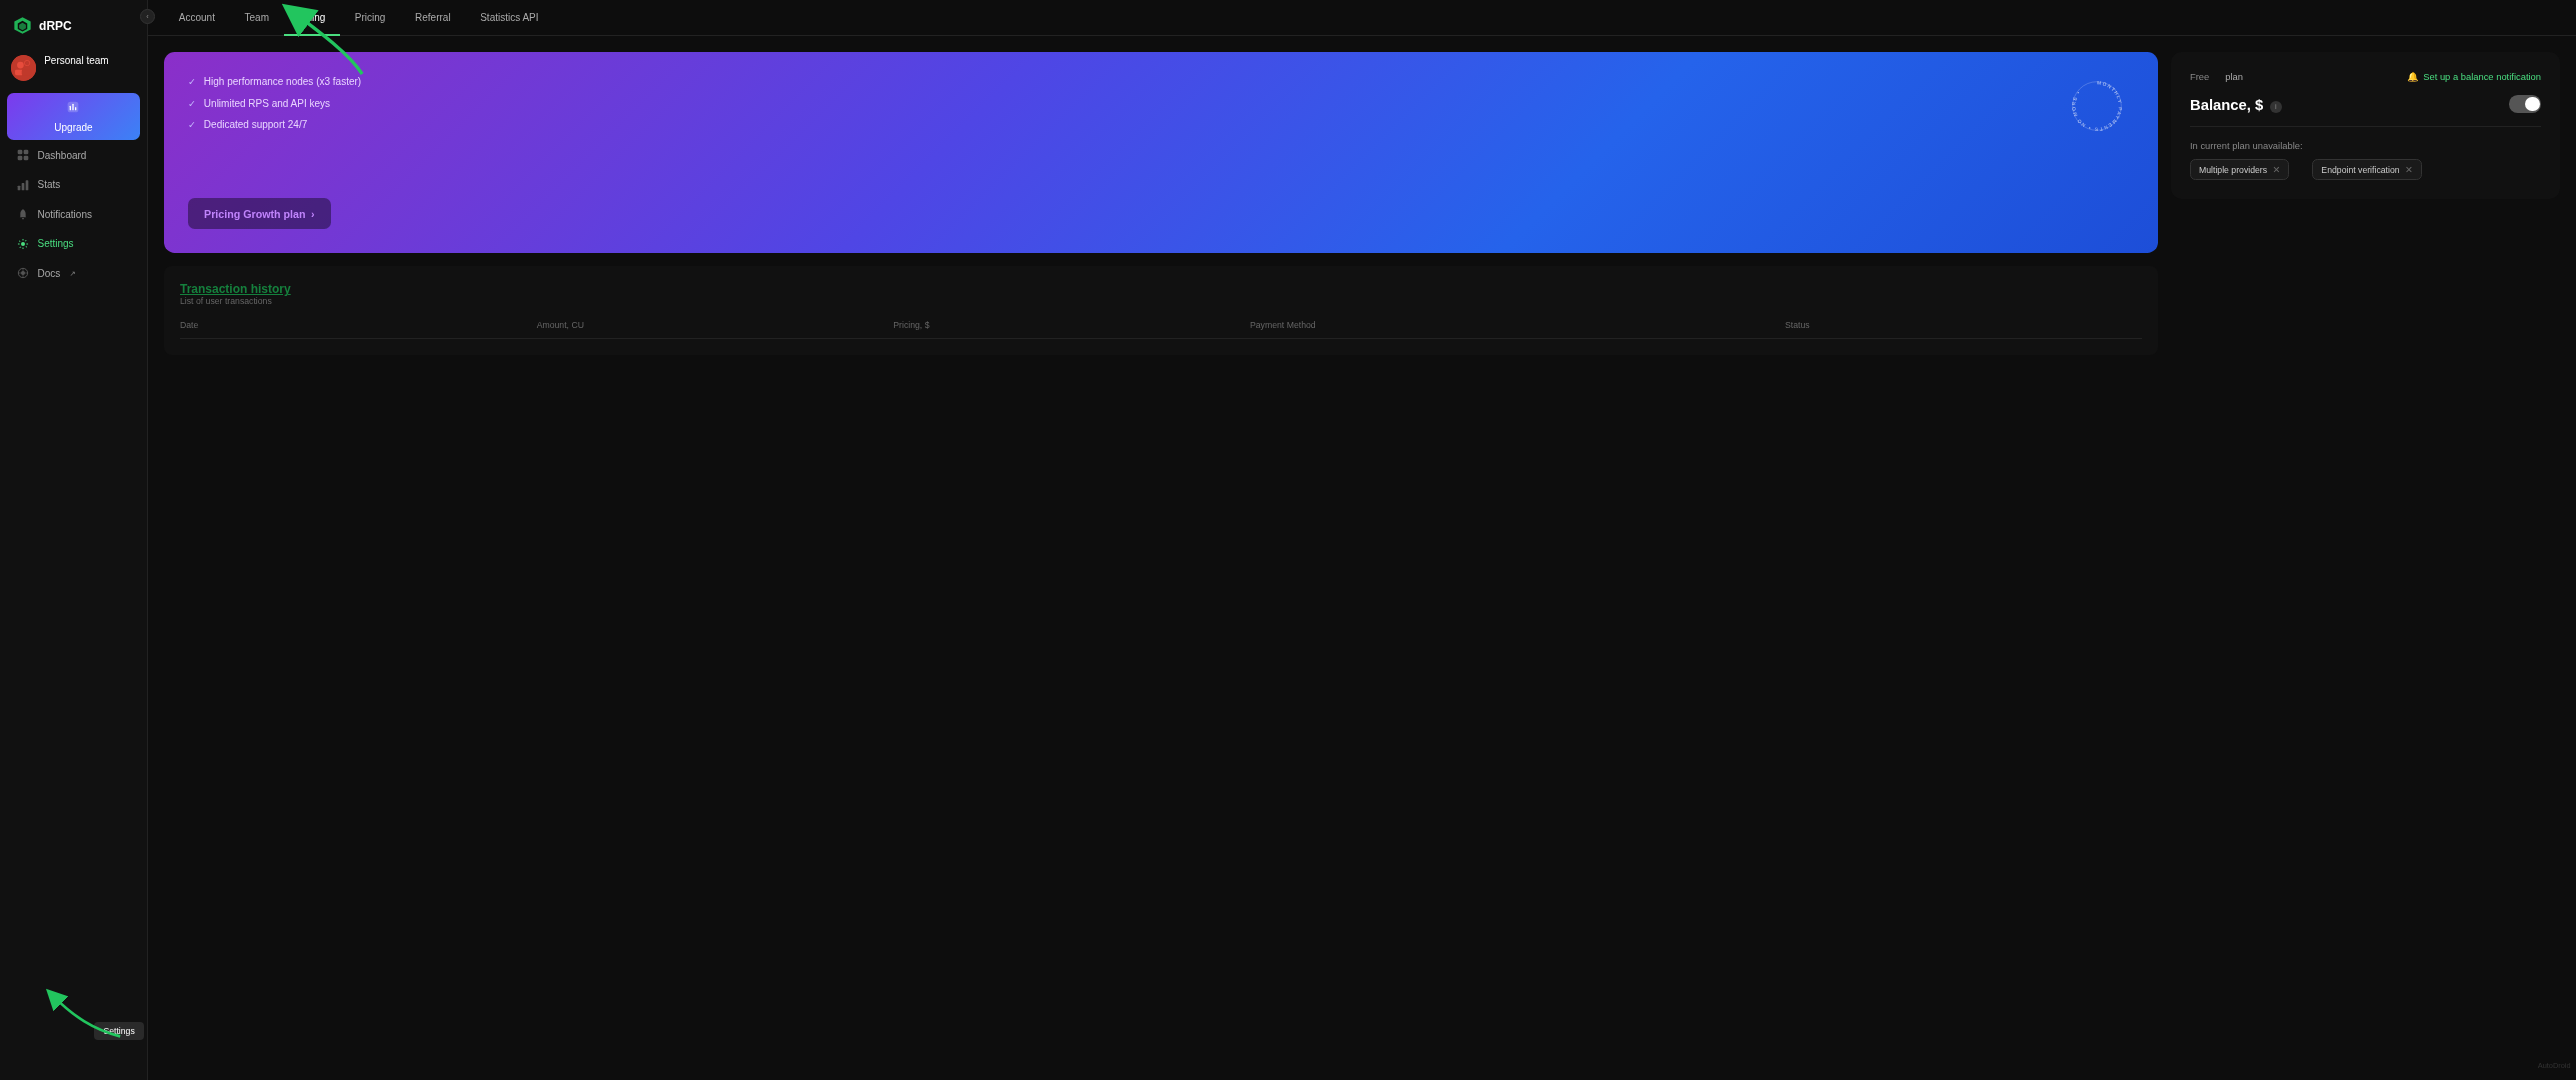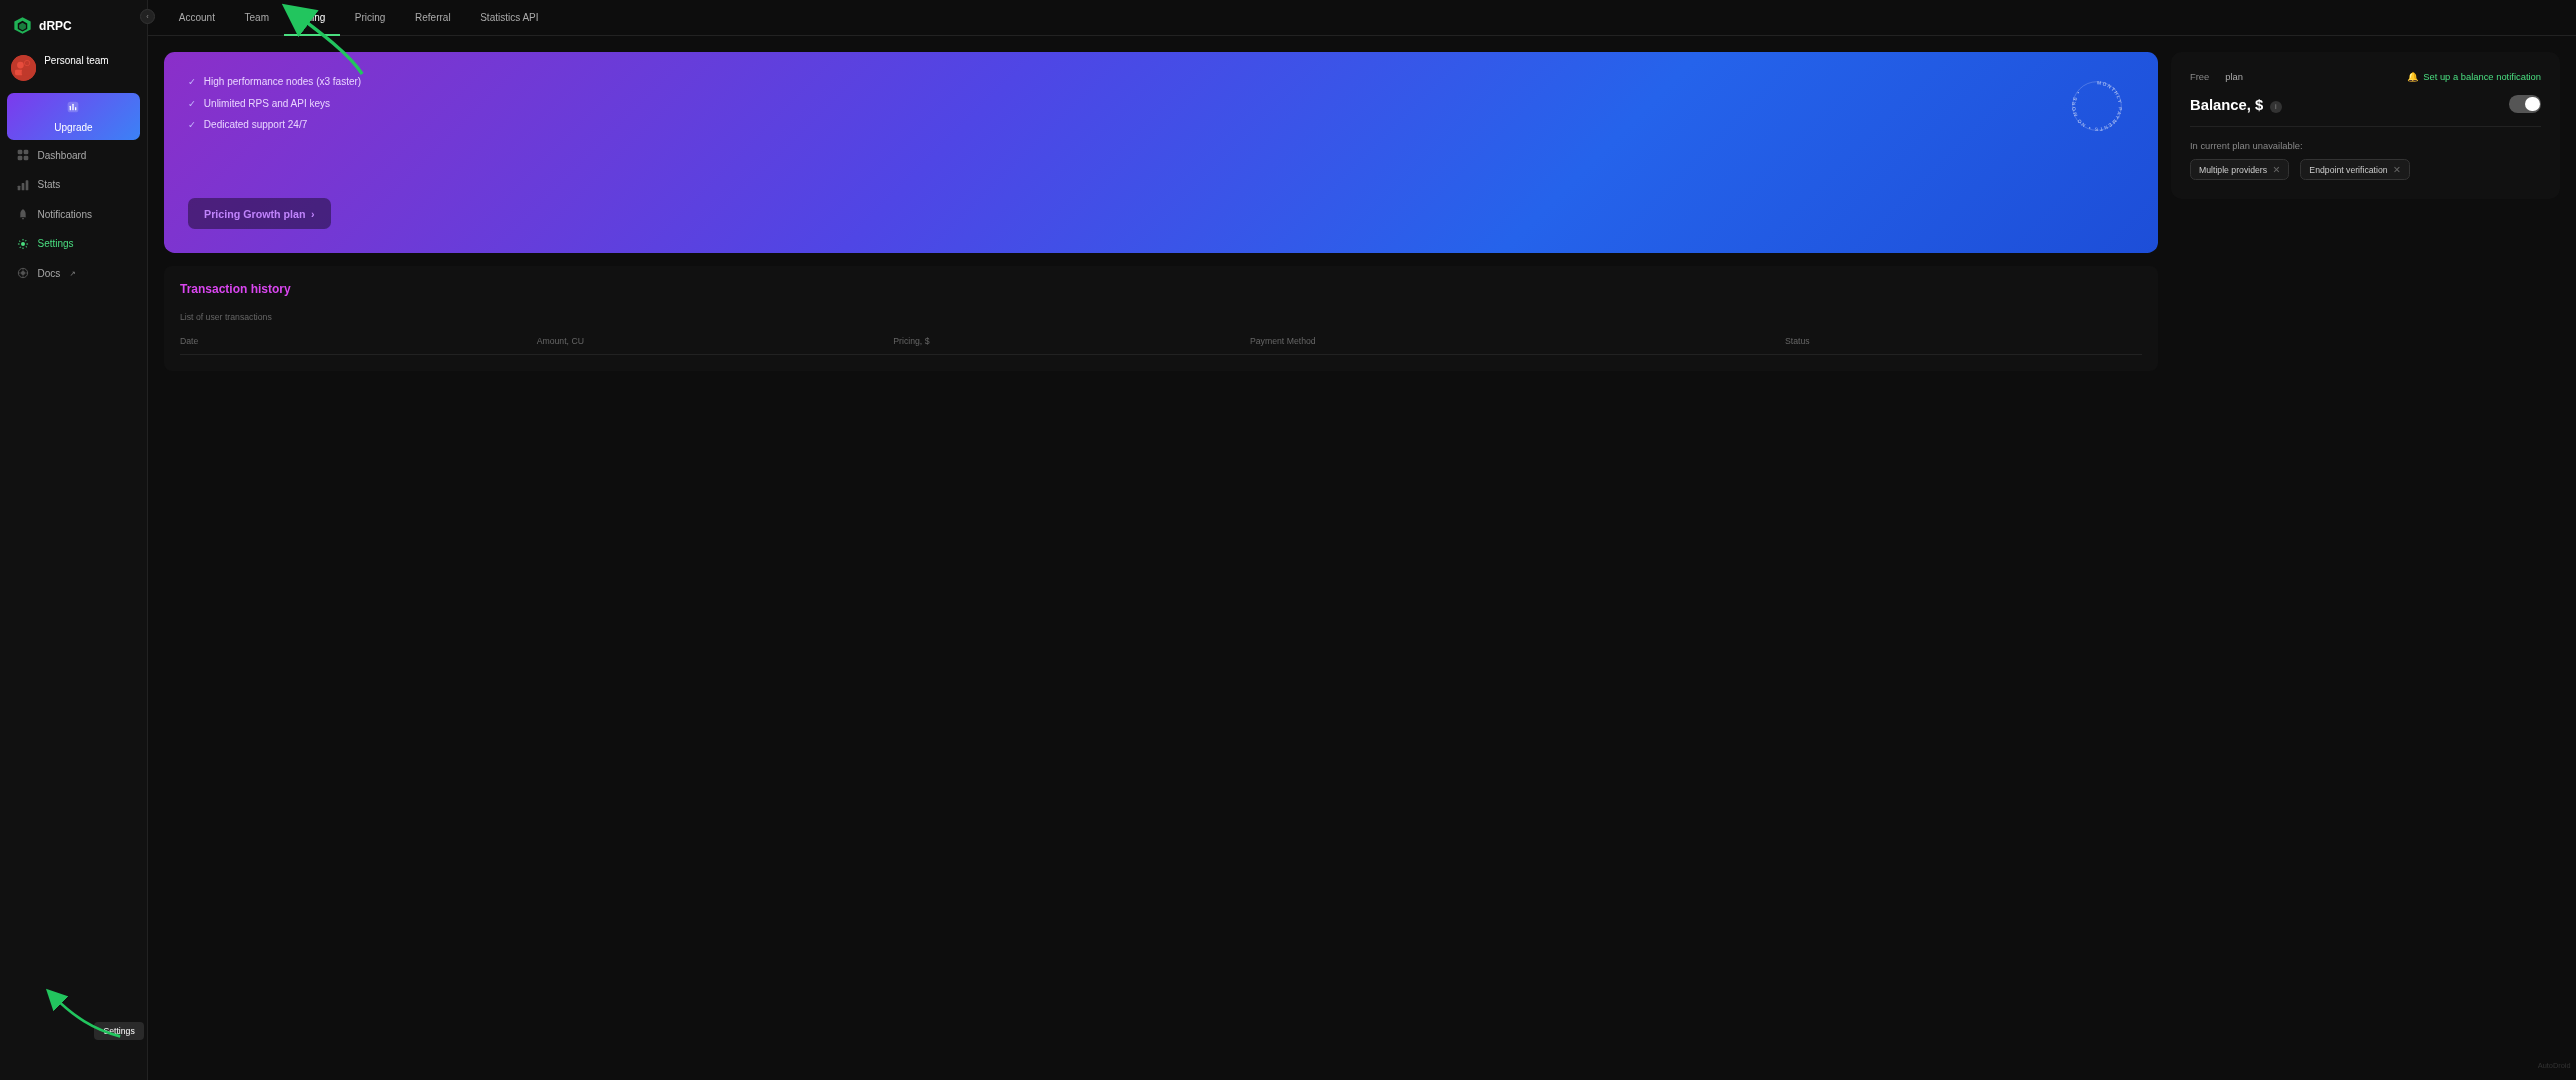--- a/index.html
+++ b/index.html
@@ -266,22 +266,23 @@
     
     .transaction-section {
       background: #111;
       border-radius: 8px;
       padding: 16px;
     }
 
     .section-title {
       font-size: 12px;
       font-weight: 600;
-      color: #d946ef;
-      margin-bottom: 16px;
+      color: #15803d;
+      margin-bottom: 0;
+      text-decoration: underline;
     }
 
     .section-subtitle {
       font-size: 8.7px;
       color: #666;
       margin-bottom: 13.4px;
     }
 
     .table-header {
       display: grid;
@@ -414,21 +415,21 @@
     }
 
     .tag-close {
       color: #666;
       cursor: pointer;
       font-size: 9.4px;
     }
 
     .tags-row {
       display: flex;
-      gap: 11px;
+      gap: 23px;
       flex-wrap: wrap;
       text-align: center;
     }
 
     
     .watermark {
       position: fixed;
       bottom: 10px;
       right: 5.4px;
       font-size: 7.4px;

